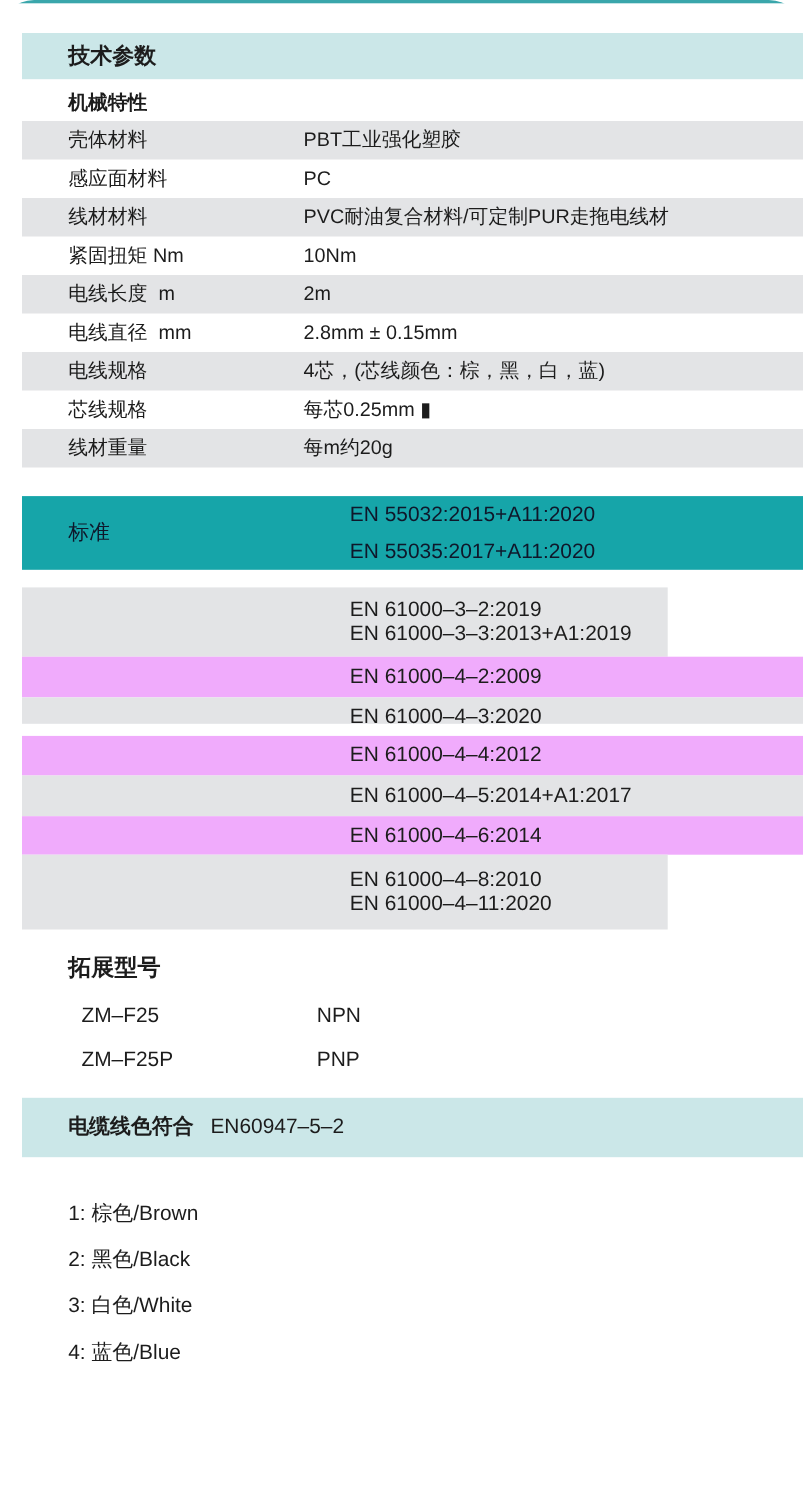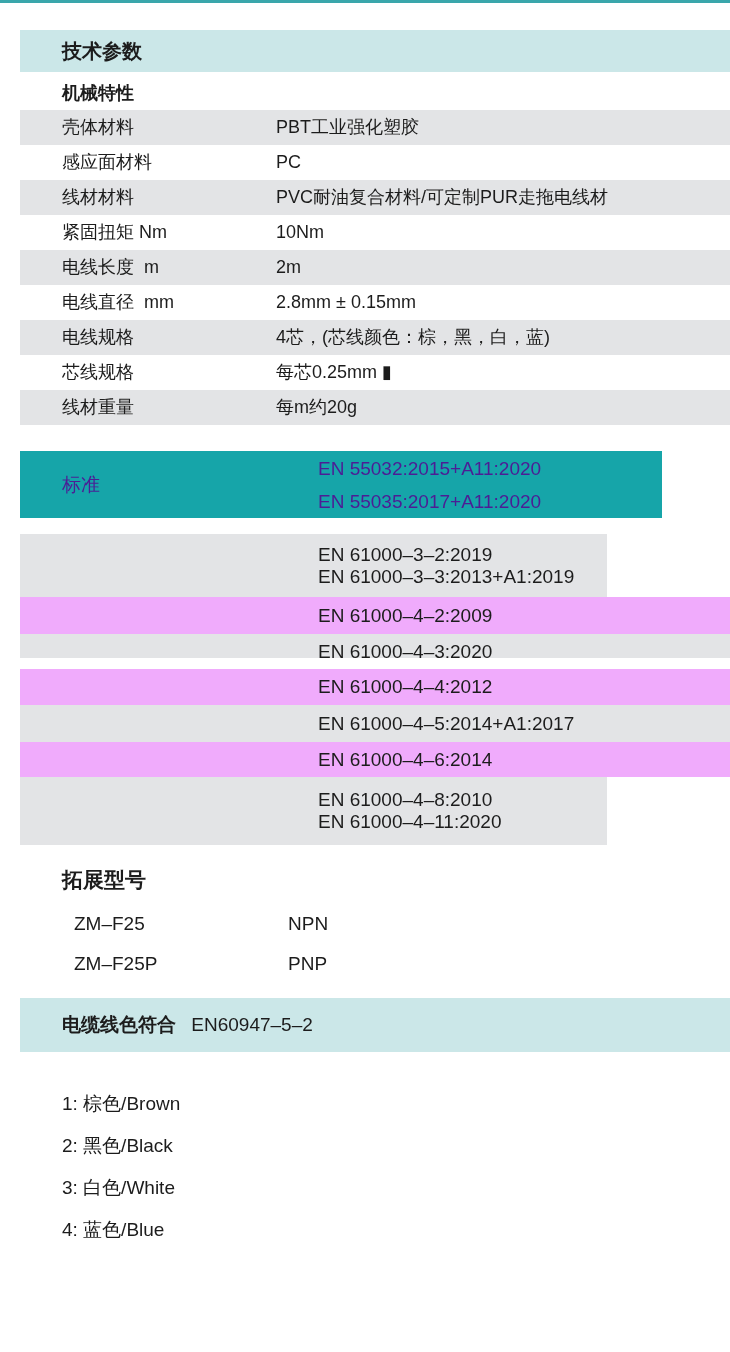--- a/index.html
+++ b/index.html
@@ -1,37 +1,38 @@
 <!DOCTYPE html>
 <html style="--teal: #16a5a9; --mint: #cbe7e8; --row-gray: #e3e4e6; --top-line: #3aa6ab; --text: #1c1c1c;"><head>
 <meta charset="utf-8">
 <style>
   html,body{margin:0;padding:0;background:#ffffff;}
   .page{
     position:relative;width:730px;height:1352px;overflow:hidden;background:#ffffff;
     font-family:"Liberation Sans","DejaVu Sans",sans-serif;
     color:var(--text,#1c1c1c);
+    border-radius:31px;
   }
   .top-line{position:absolute;left:0;top:0;width:730px;height:3px;background:var(--top-line,#3aa6ab);}
   .header-bar{
     position:absolute;left:20px;top:30px;width:710px;height:42px;
     background:var(--mint,#cbe7e8);line-height:42px;padding-left:42px;box-sizing:border-box;
     font-size:20px;font-weight:bold;
   }
   .sub-heading{position:absolute;left:62px;top:78px;height:30px;line-height:30px;font-size:18px;font-weight:bold;}
 
   .spec-table{position:absolute;left:20px;top:110px;width:710px;}
   .spec-row{display:flex;height:35px;line-height:35px;font-size:18px;}
   .spec-row.shade-gray{background:var(--row-gray,#e3e4e6);}
   .spec-label{width:256px;padding-left:42px;box-sizing:border-box;white-space:pre;}
   .spec-value{flex:1;white-space:pre;}
 
   .std-teal{
-    position:absolute;left:20px;top:451px;width:642px;height:67px;
-    background:var(--teal,#16a5a9);color:#4c1d95;
+    position:absolute;left:20px;top:451px;width:710px;height:67px;
+    background:var(--teal,#16a5a9);color:#0f172a;
   }
   .std-teal-label{position:absolute;left:42px;top:0;height:67px;line-height:67px;font-size:19px;}
   .std-teal-lines{position:absolute;left:298px;top:0;height:67px;display:flex;flex-direction:column;justify-content:center;}
   .std-teal-lines .std-line{line-height:33px;font-size:19px;}
 
   .std-block{position:absolute;left:20px;width:587px;display:flex;flex-direction:column;justify-content:center;font-size:19px;}
   .std-block .std-line{padding-left:298px;}
   .std-row{position:absolute;left:20px;width:710px;font-size:19px;padding-left:298px;box-sizing:border-box;}
   .shade-gray{background:var(--row-gray,#e3e4e6);}
   .shade-white{background:#f0abfc;}

